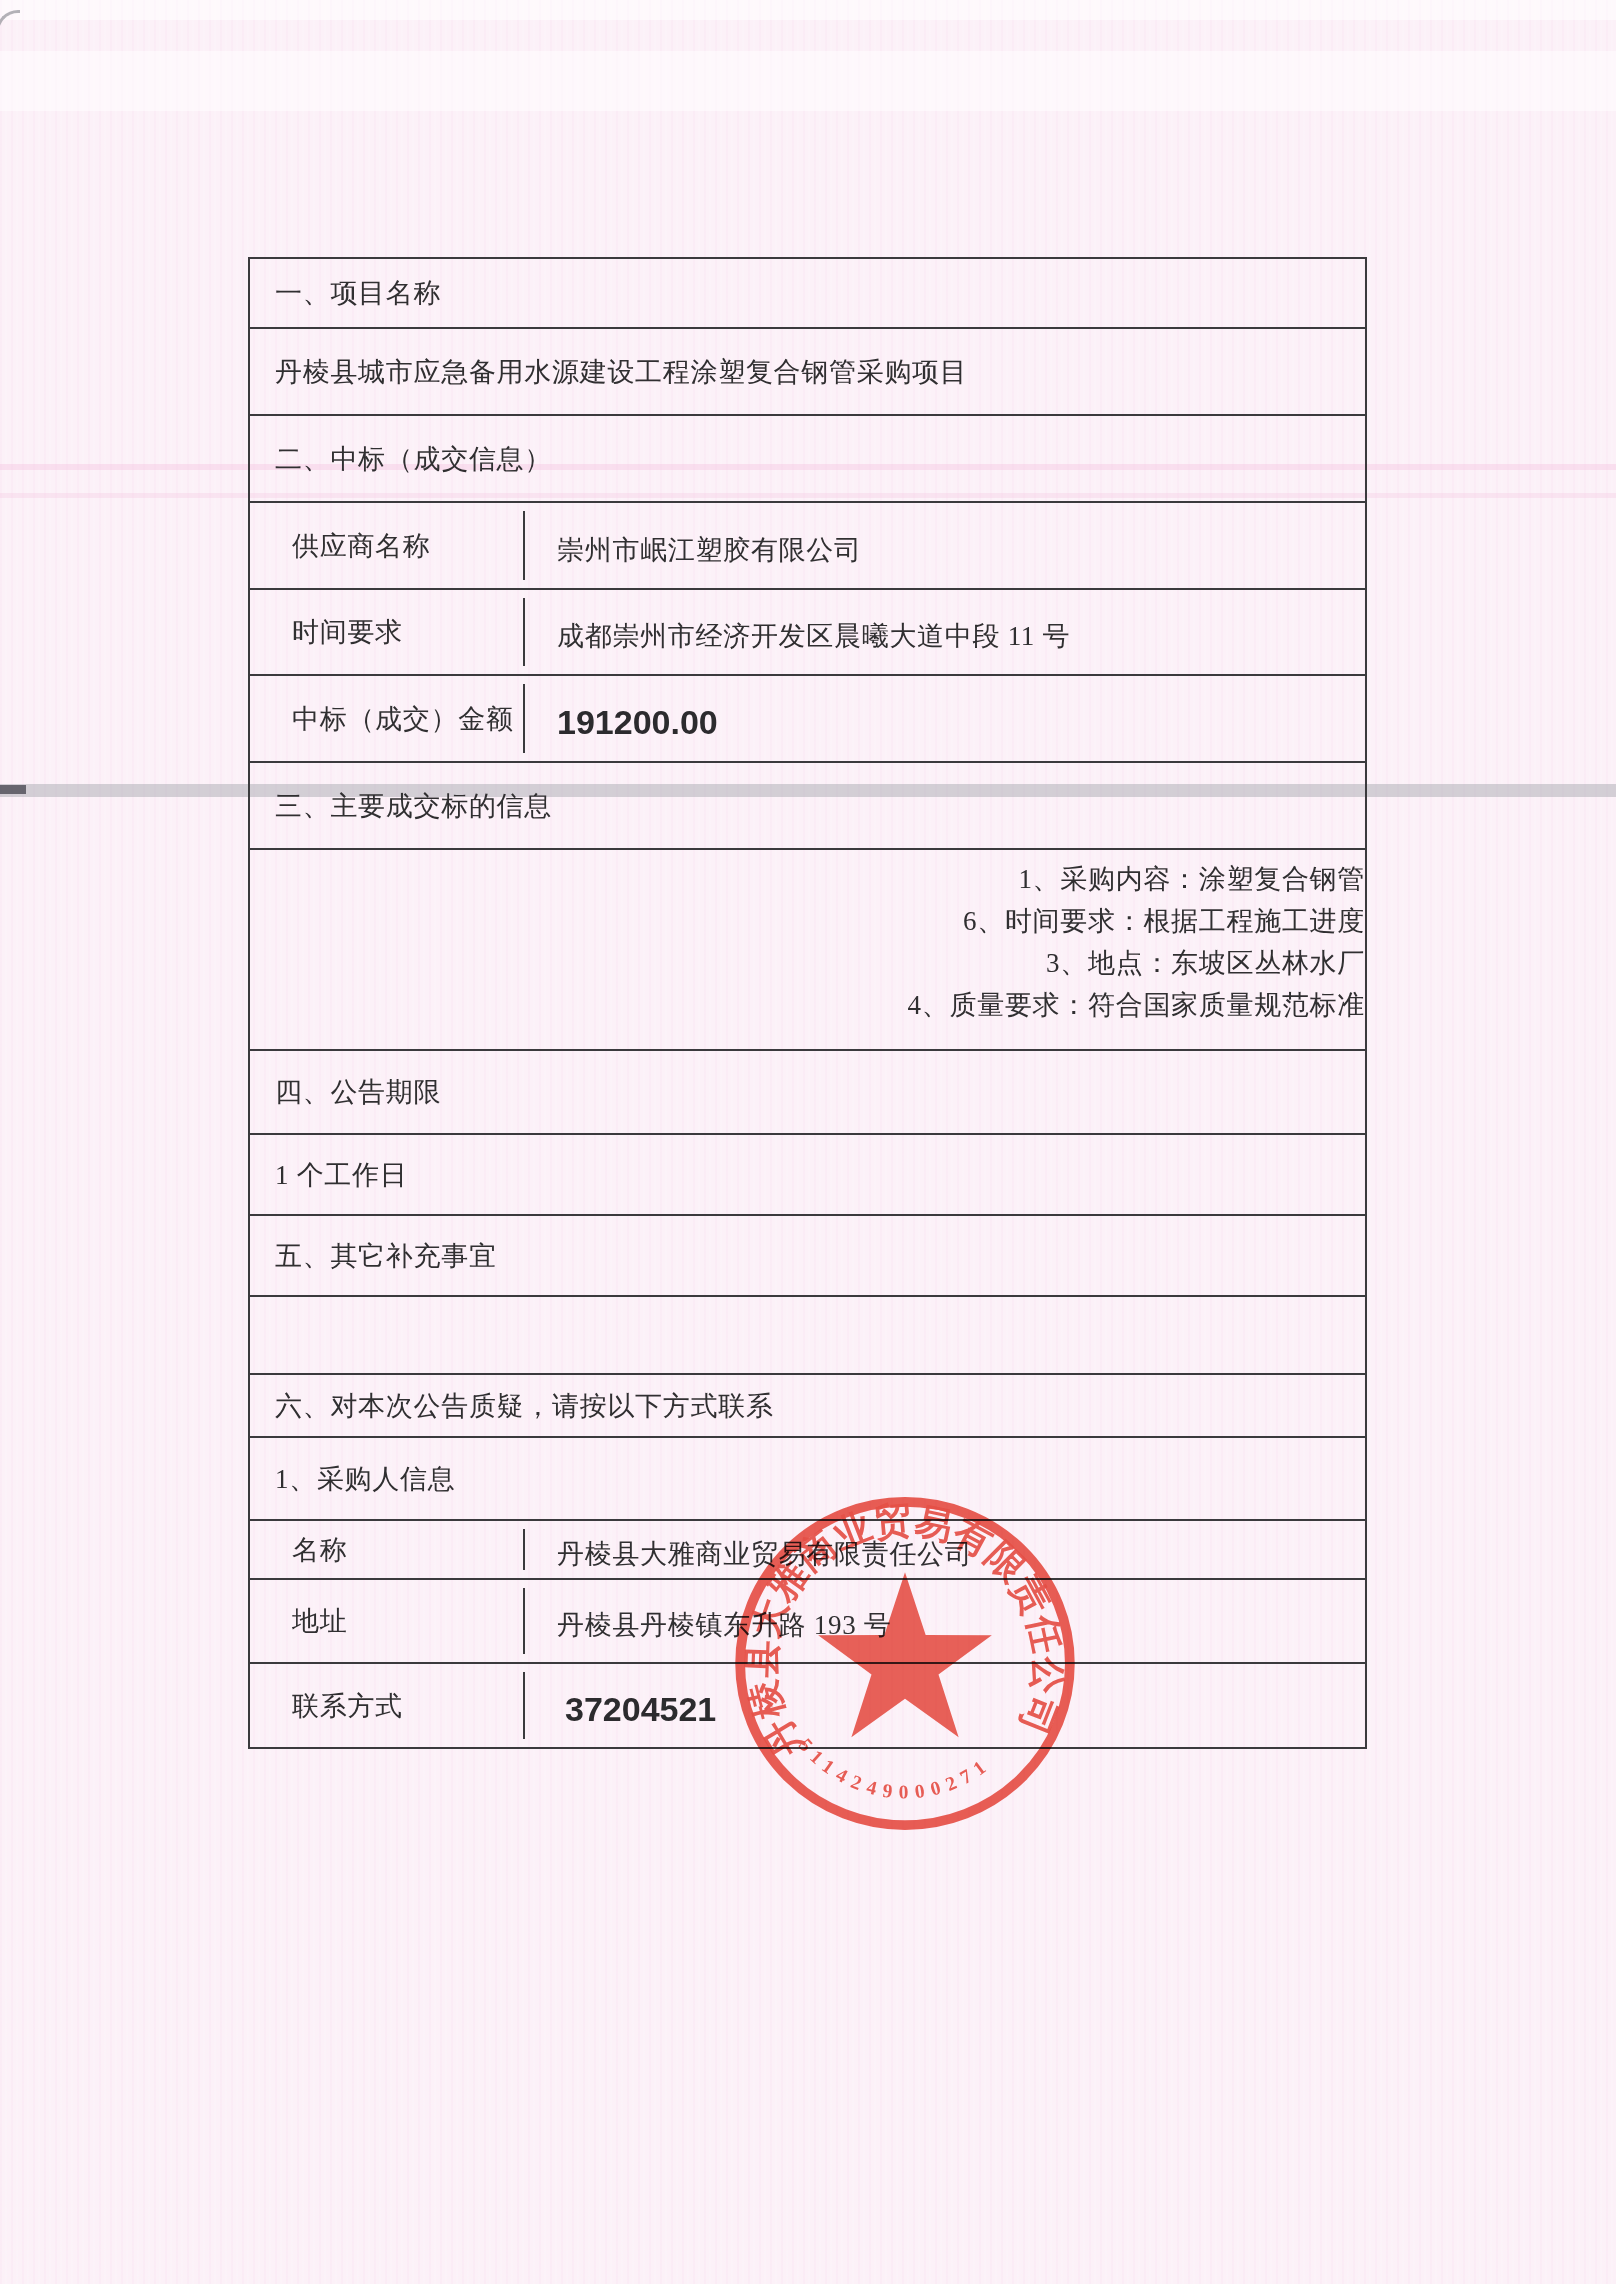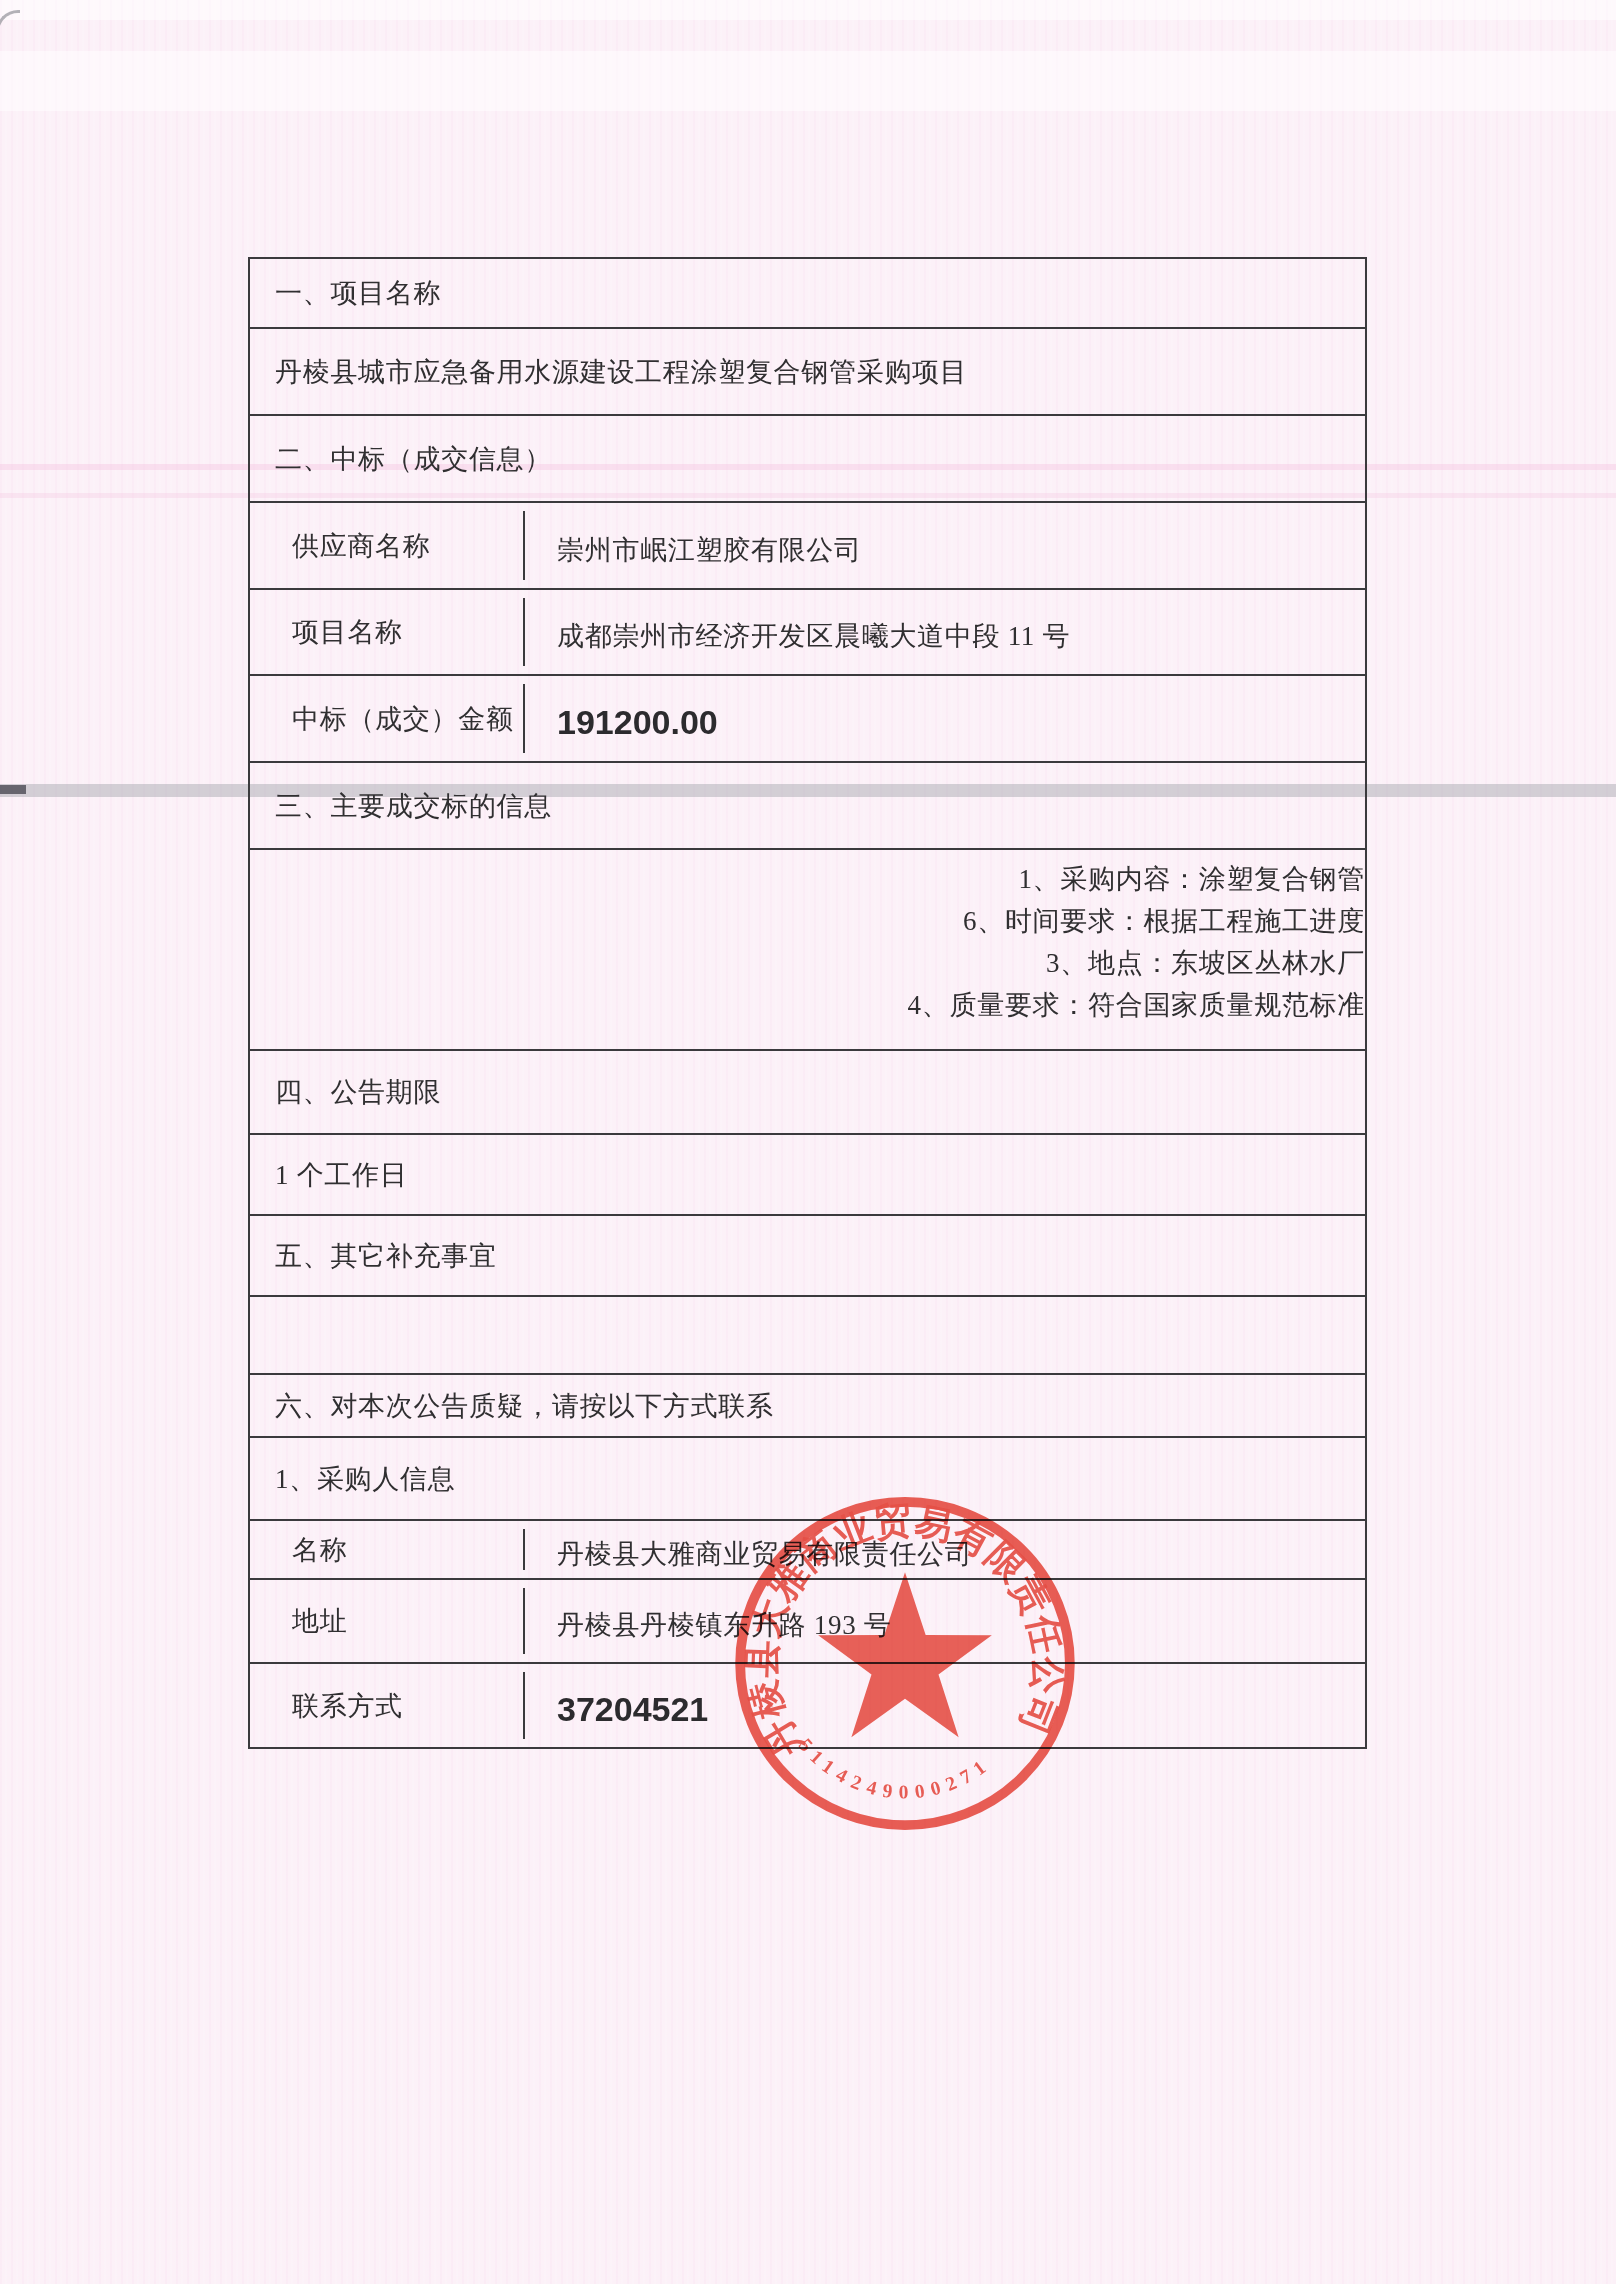--- a/index.html
+++ b/index.html
@@ -41,21 +41,21 @@
   }
   .doc-table{
     position:absolute;left:248px;top:257px;width:1119px;
     border:2px solid var(--line);
   }
   .row{
     display:flex;align-items:center;
     border-bottom:2px solid var(--line);
     font-size:27px;letter-spacing:0.7px;
   }
-  .row:last-child{border-bottom:none;}
+  .row:last-child{border-bottom:none;gap:8px;}
   .row.section, .row.text{padding-left:25px;}
   .row.kv{padding:8px;align-items:stretch;}
   .cell{display:flex;align-items:center;}
   .cell.label{width:267px;border-right:2px solid var(--line);padding-left:34px;flex:none;}
   .cell.value{flex:1;padding-left:32px;margin-top:8px;}
   .num{font-family:"Liberation Sans","DejaVu Sans",sans-serif;font-size:34px;font-weight:600;color:var(--num-ink);letter-spacing:0;}
   .row.items{display:block;padding:7.8px 0 0 25.4px;}
   .row.items p{line-height:42px;font-size:27px;text-align:right;}
   .stamp{
     position:absolute;left:703px;top:1460px;width:404px;height:411px;
@@ -98,21 +98,21 @@
       <div class="cell label">
         <span>供应商名称</span>
       </div>
       <div class="cell value">
         <span>崇州市岷江塑胶有限公司</span>
       </div>
     </div>
 
     <div class="row kv" style="height:86px">
       <div class="cell label">
-        <span>项目名称</span>
+        <span>时间要求</span>
       </div>
       <div class="cell value">
         <span>成都崇州市经济开发区晨曦大道中段 11 号</span>
       </div>
     </div>
 
     <div class="row kv" style="height:87px">
       <div class="cell label">
         <span>中标（成交）金额</span>
       </div>

